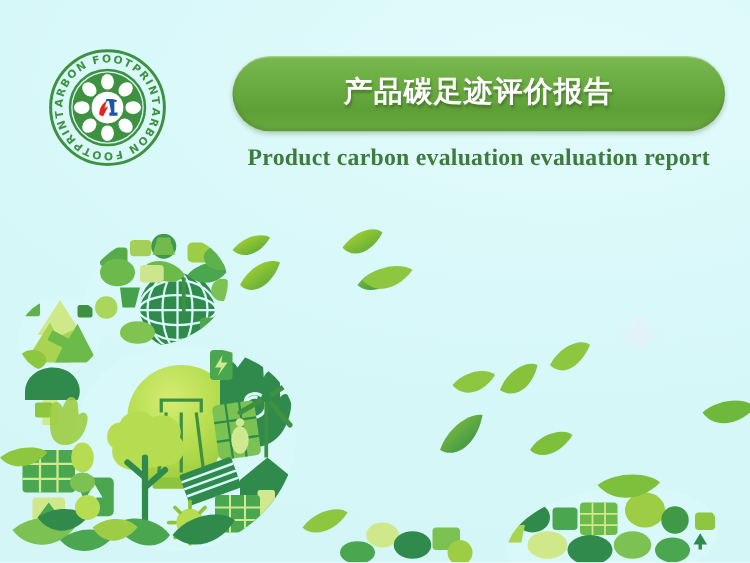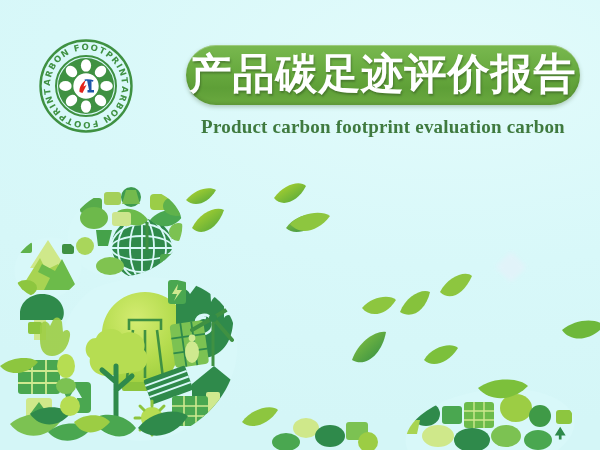--- a/index.html
+++ b/index.html
@@ -68,21 +68,21 @@
     background: linear-gradient(180deg, #79b84f 0%, #6aac41 38%, #5e9f37 72%, #6aa93f 100%);
     box-shadow: 0 2px 4px rgba(60,90,40,.30),
                 inset 0 1px 0 rgba(255,255,255,.28),
                 inset 0 -2px 3px rgba(40,70,25,.18);
     display: flex;
     align-items: center;
     justify-content: center;
   }
   .title-text {
     font-family: "DejaVu Sans", "Liberation Sans", sans-serif;
-    font-size: 42px;
+    font-size: 23px;
     font-weight: bold;
     color: #ffffff;
     letter-spacing: 1px;
     line-height: 1;
     white-space: nowrap;
     text-shadow: 1px 2px 2px rgba(45,75,30,.45);
     padding-bottom: 2px;
   }
   .subtitle {
     position: absolute;
@@ -157,21 +157,21 @@
           <path d="M 49 42 L 53.5 42 L 53.5 52 L 56 52 L 56 54.5 L 49.5 54.5 L 49.5 52 L 51 52 Z" fill="#1d56a8"></path>
           <path d="M 46.5 41.5 C 49.5 41 53 41.2 55.5 42.2 L 55 43.8 C 52.5 42.8 49.5 42.6 47 43.2 Z" fill="#1d56a8"></path>
         </g>
       </svg>
     </div>
 
     <div class="title-pill">
       <span class="title-text">产品碳足迹评价报告</span>
     </div>
 
-    <div class="subtitle">Product carbon footprint evaluation carbon</div>
+    <div class="subtitle">Product carbon evaluation evaluation report</div>
   </div>
 
   <div class="artwork">
     <svg width="600" height="280" viewBox="0 0 600 280" xmlns="http://www.w3.org/2000/svg">
       <defs>
         <radialGradient id="bulbG" cx="40%" cy="30%" r="75%">
           <stop offset="0%" stop-color="#d4ec72"></stop>
           <stop offset="60%" stop-color="#b4dc4e"></stop>
           <stop offset="100%" stop-color="#9ccd3e"></stop>
         </radialGradient>

